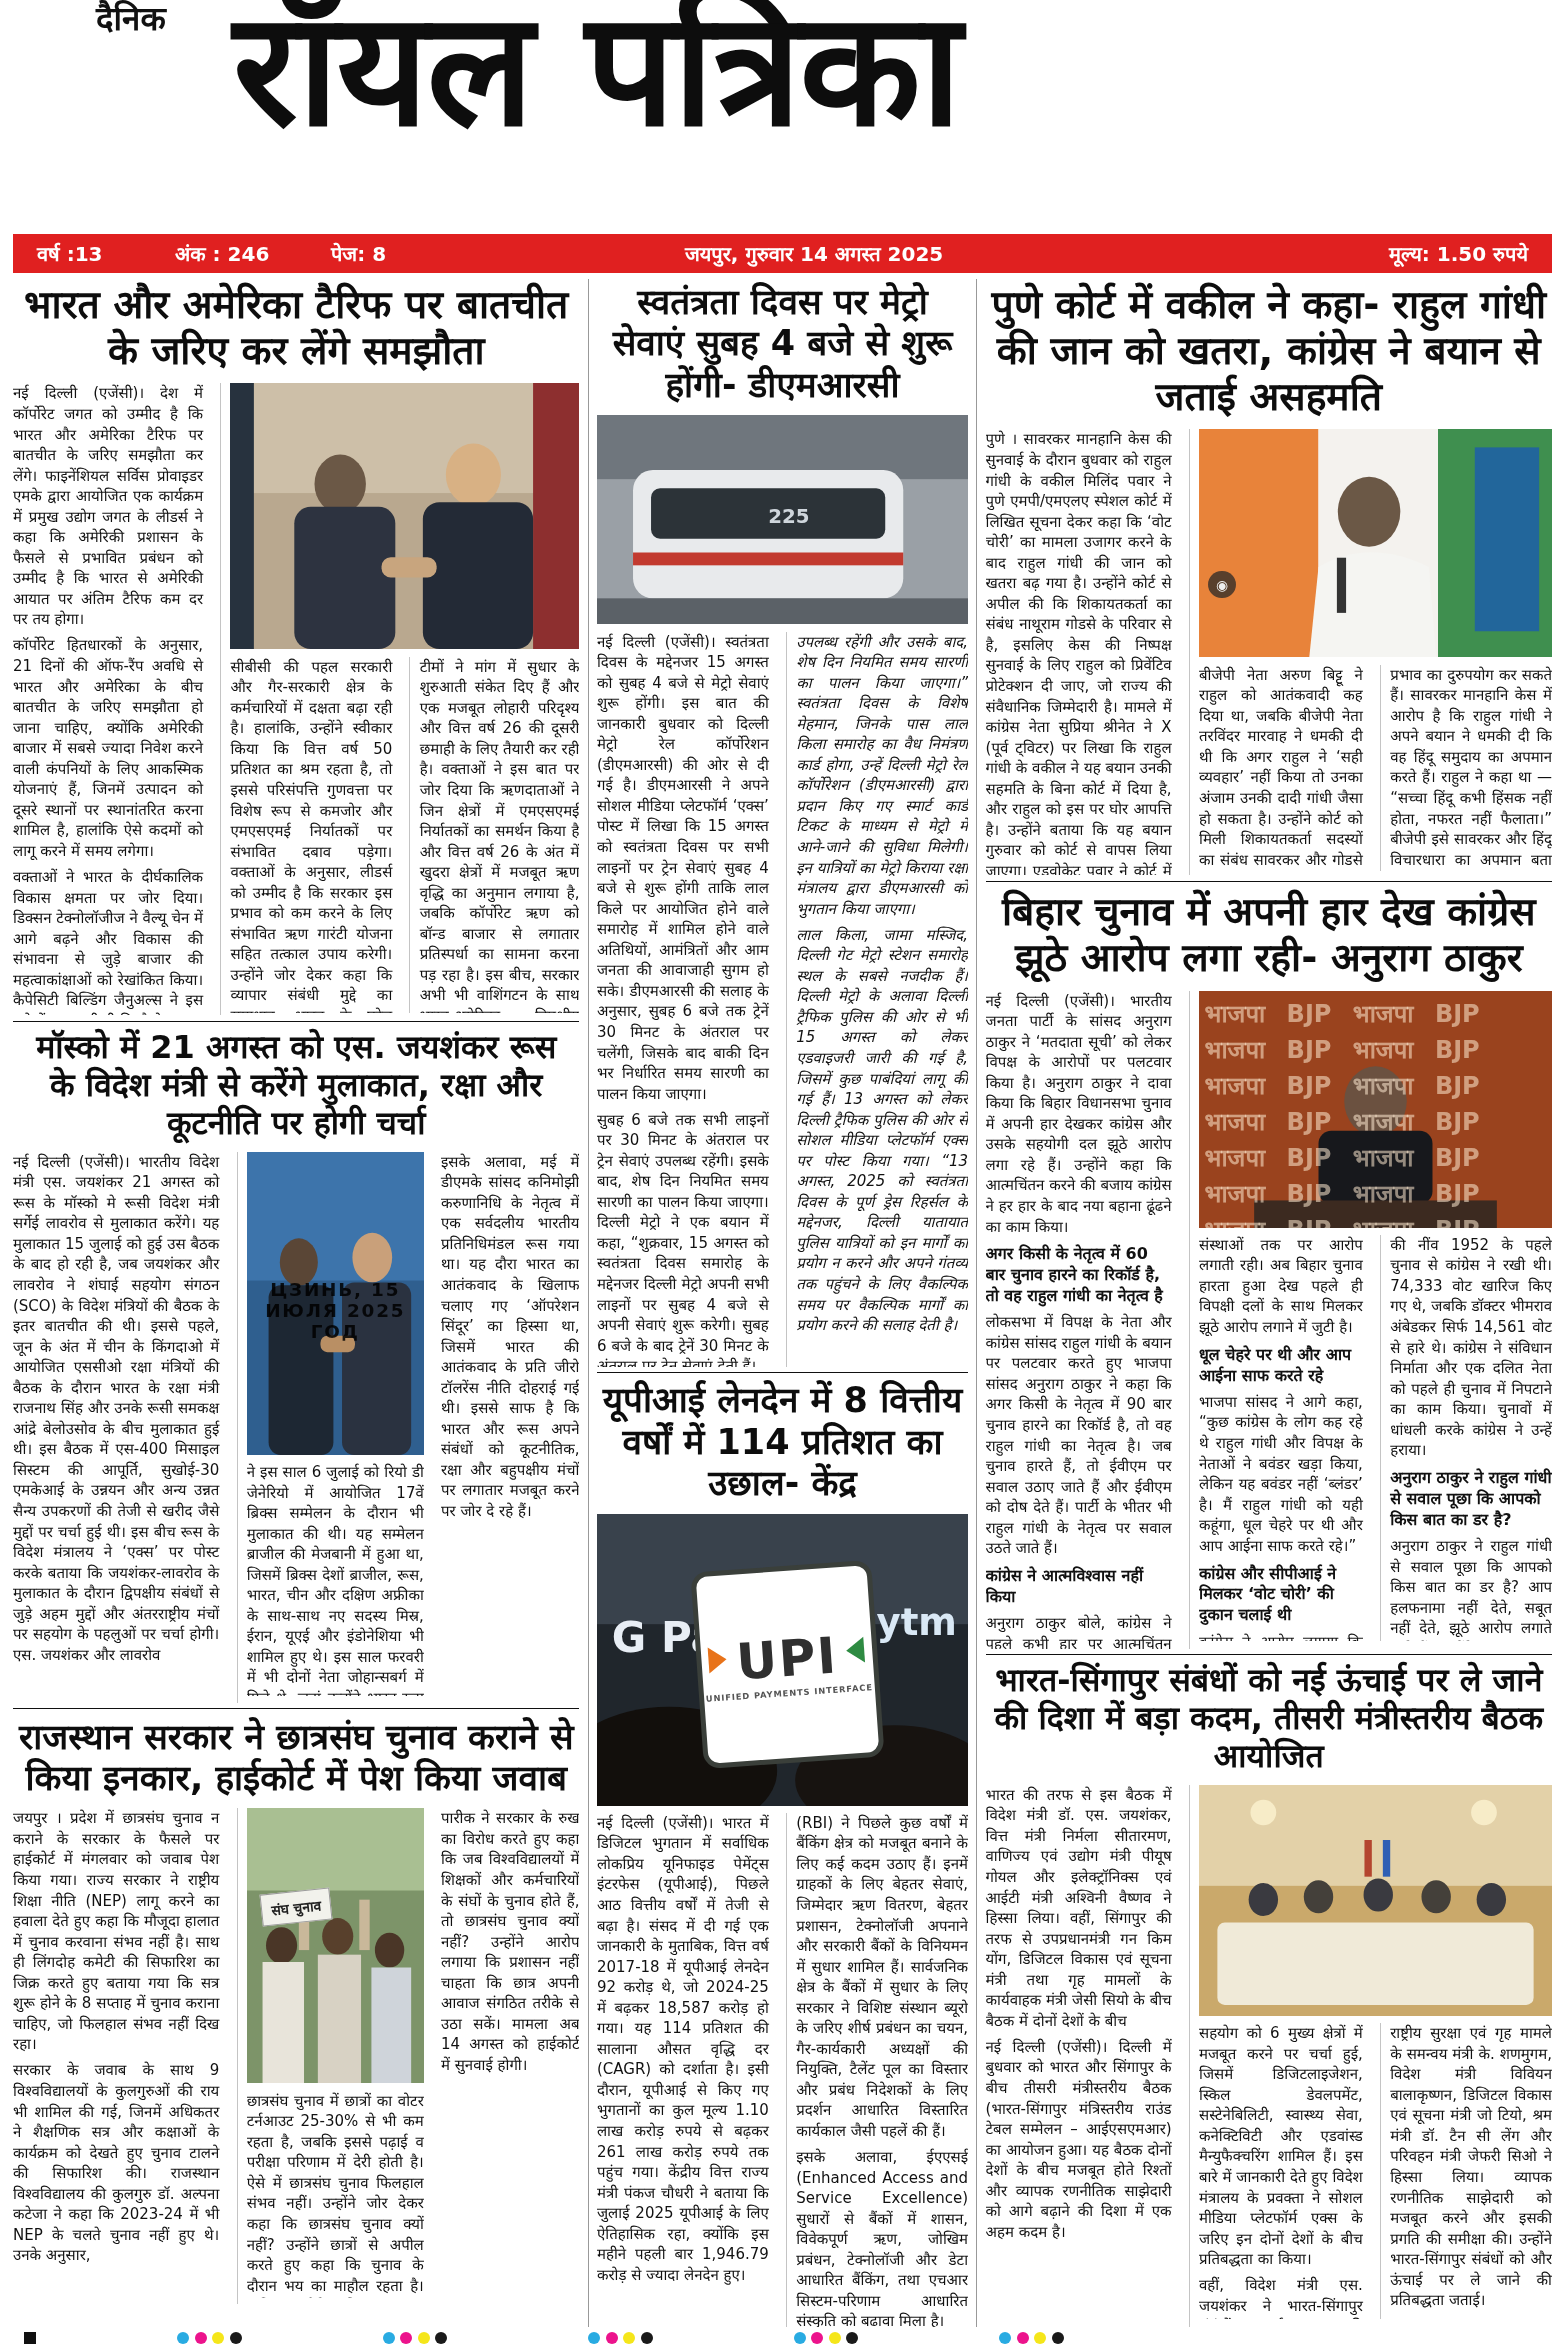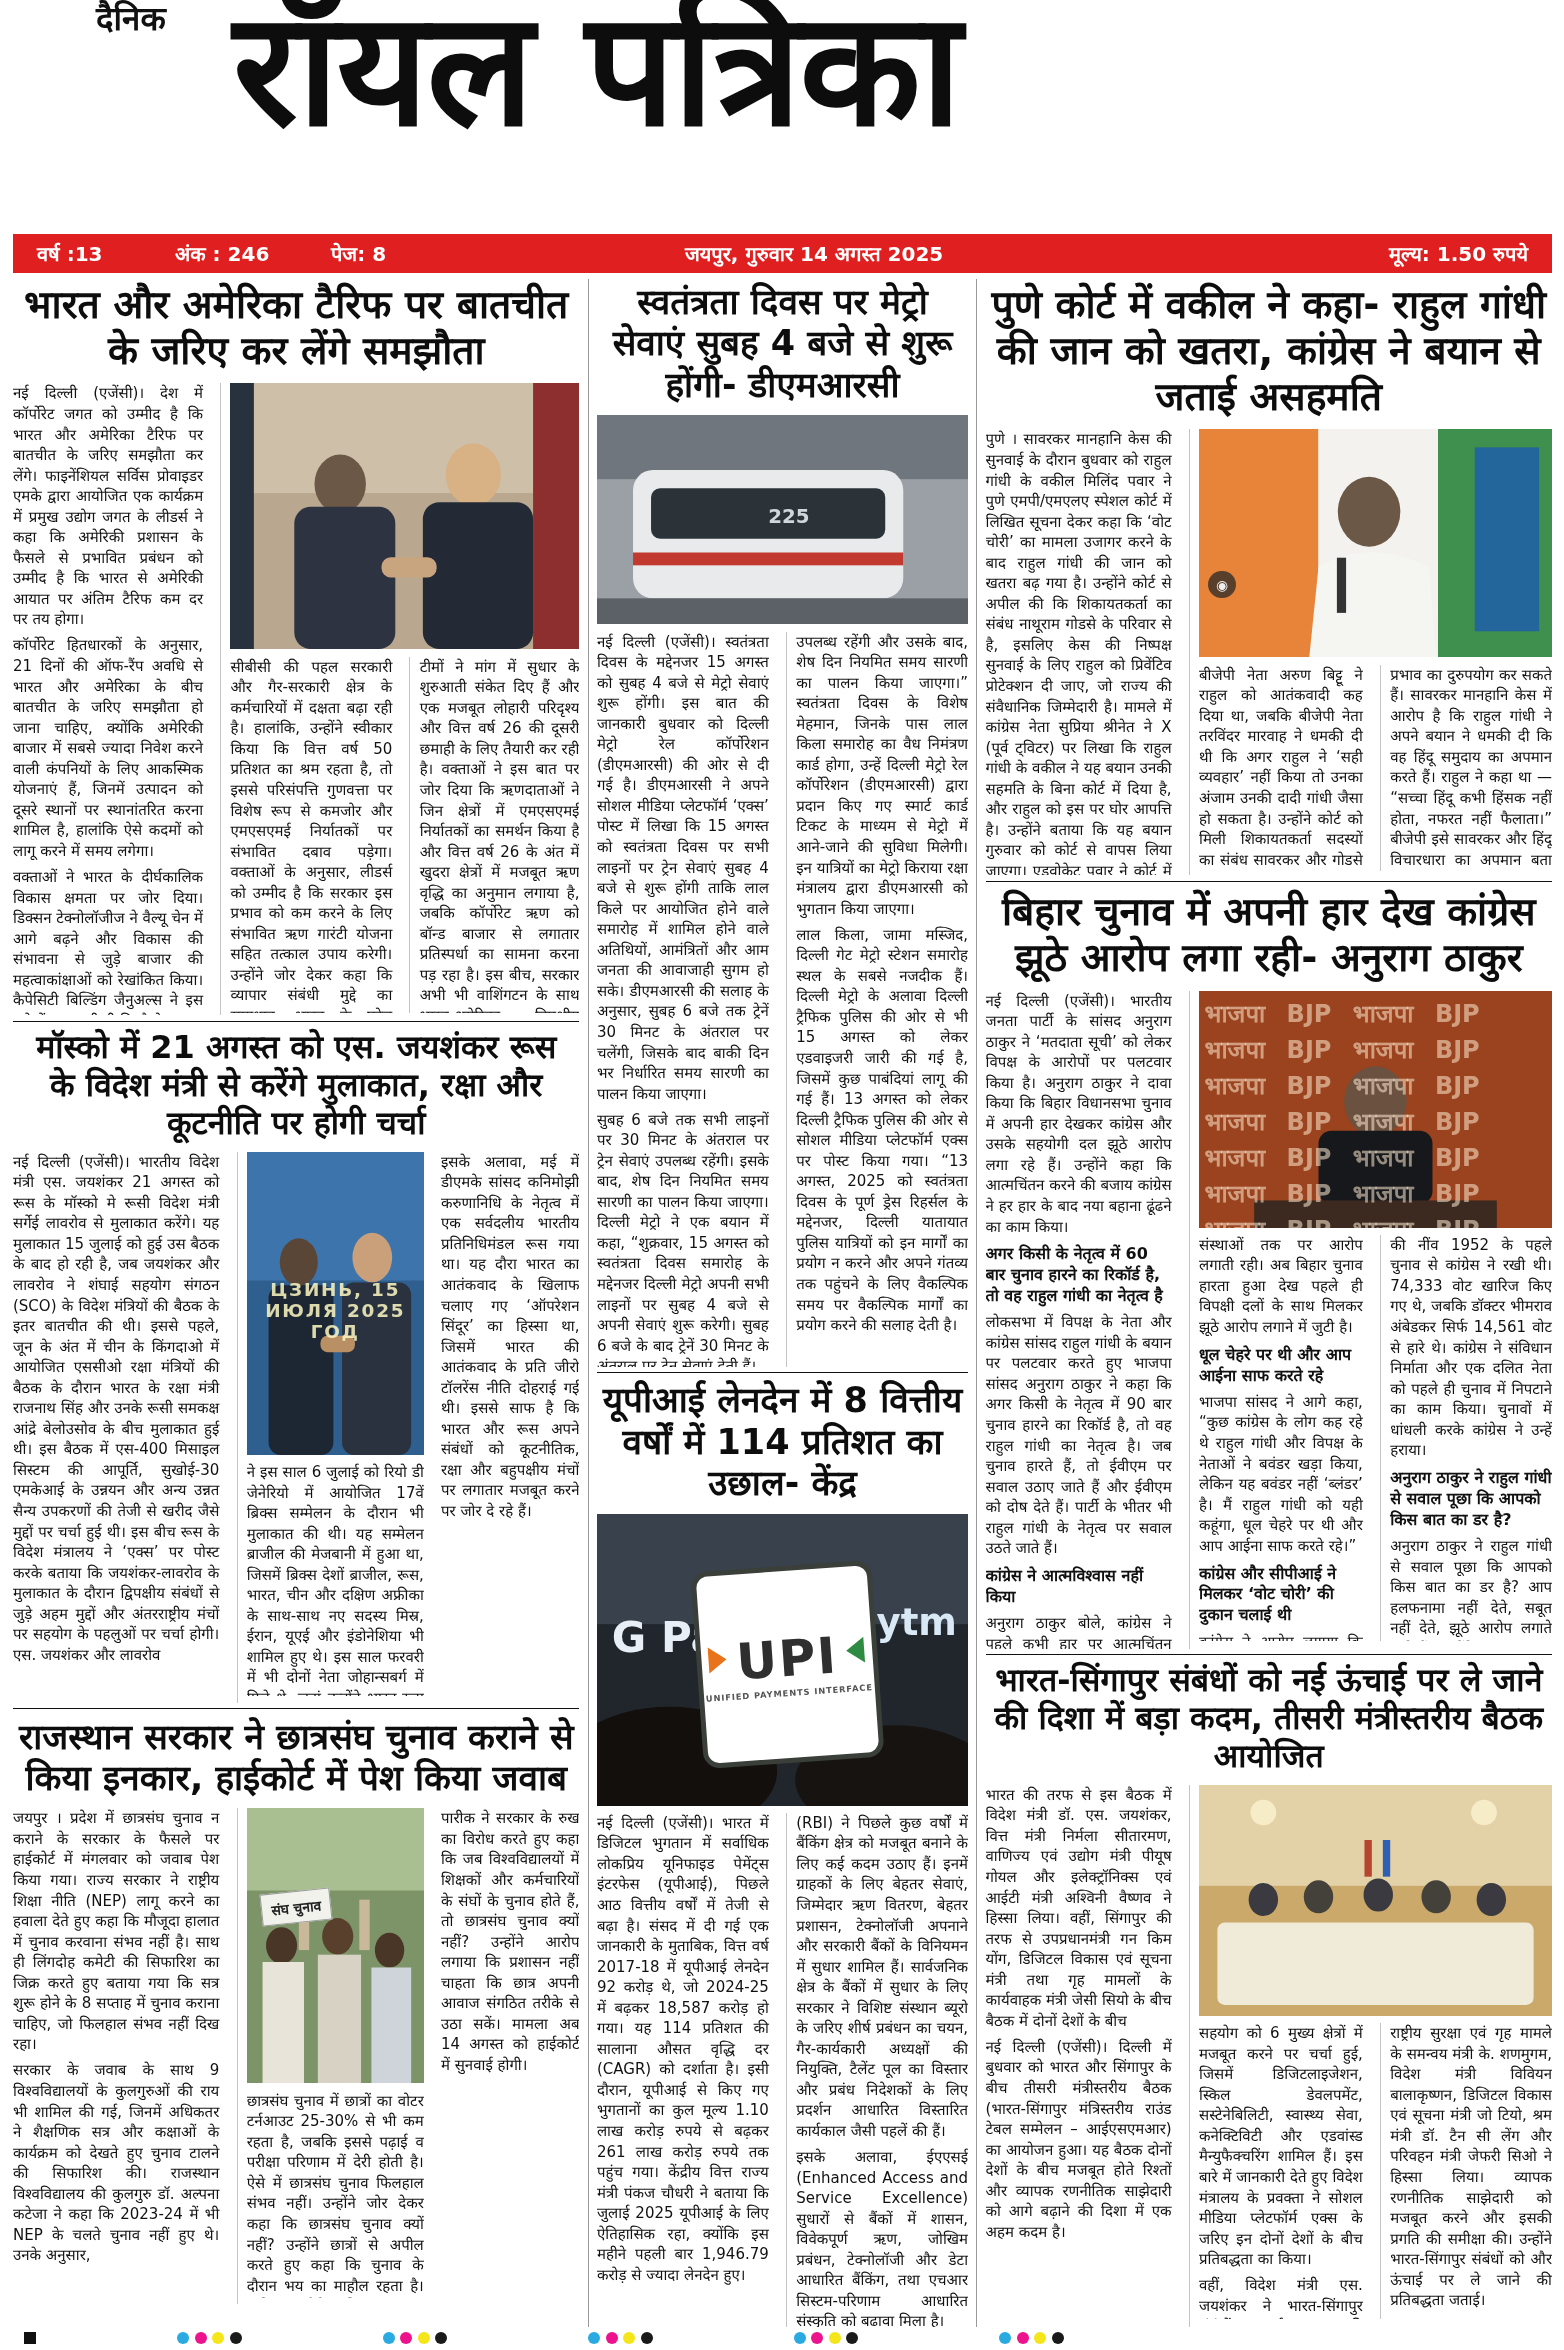--- a/index.html
+++ b/index.html
@@ -39,21 +39,21 @@
   .pad-l{padding-left:9.2px;}
   .pad-r{padding-right:9.2px;}
   .lede p, .acol p{margin:0 0 5.5px 0;}
   .subhead{font-weight:800;font-size:16px;line-height:1.3;margin:7.3px 0 5.5px 0;text-align:left;}
   .stack{display:flex;flex-direction:column;}
   
   .photo{position:relative;overflow:hidden;background:#777;}
   .photo svg{display:block;width:100%;height:100%;}
   .cam-badge{position:absolute;left:9.2px;bottom:59px;width:27.5px;height:27.5px;border-radius:50%;
              background:rgba(40,40,40,.75);color:#eee;font-size:13.8px;display:flex;align-items:center;justify-content:center;}
-  .photo-caption-ru{position:absolute;left:0;right:0;top:42%;text-align:center;color:#fef9c3;
+  .photo-caption-ru{position:absolute;left:0;right:0;top:42%;text-align:center;color:#000000;
                     font-size:18.4px;font-weight:bold;letter-spacing:1.8px;opacity:.85;}
   .bjp-pattern{position:absolute;inset:0;color:rgba(255,235,210,.55);font-weight:800;font-size:24px;
                line-height:1.5;word-spacing:13px;overflow:hidden;padding:5.5px;}
   .upi-card{position:absolute;left:27%;top:18%;width:46%;height:64%;background:#fff;border:5.5px solid #3a3f3a;
             border-radius:16.5px;transform:rotate(-4deg);display:flex;flex-direction:column;align-items:center;justify-content:center;}
   .upi-main{font-size:50px;font-weight:800;color:#2f2f2f;letter-spacing:1.8px;}
   .upi-sub{font-size:8.3px;font-weight:bold;color:#555;letter-spacing:0.9px;}
   .upi-arrow{width:0;height:0;border-style:solid;position:absolute;}
   .gpay{position:absolute;left:4%;top:34%;font-size:42px;font-weight:800;color:#e8eef5;}
   .paytm{position:absolute;right:3%;top:30%;font-size:37px;font-weight:800;color:#d9e8f5;}
@@ -201,21 +201,21 @@
             <rect x="40" y="150" width="300" height="14" fill="#c23a2f"></rect>
             <rect x="0" y="200" width="412" height="28" fill="#5b6167"></rect>
             <text x="190" y="118" font-size="22" fill="#cfd6dc" font-weight="bold">225</text>
           </svg>
         </div>
         <div class="body-flex" style="height:735px;margin-top:7.3px;">
           <div class="acol pad-r" style="width:184px;">
             <p>नई दिल्ली (एजेंसी)। स्वतंत्रता दिवस के मद्देनजर 15 अगस्त को सुबह 4 बजे से मेट्रो सेवाएं शुरू होंगी। इस बात की जानकारी बुधवार को दिल्ली मेट्रो रेल कॉर्पोरेशन (डीएमआरसी) की ओर से दी गई है। डीएमआरसी ने अपने सोशल मीडिया प्लेटफॉर्म ‘एक्स’ पोस्ट में लिखा कि 15 अगस्त को स्वतंत्रता दिवस पर सभी लाइनों पर ट्रेन सेवाएं सुबह 4 बजे से शुरू होंगी ताकि लाल किले पर आयोजित होने वाले समारोह में शामिल होने वाले अतिथियों, आमंत्रितों और आम जनता की आवाजाही सुगम हो सके। डीएमआरसी की सलाह के अनुसार, सुबह 6 बजे तक ट्रेनें 30 मिनट के अंतराल पर चलेंगी, जिसके बाद बाकी दिन भर निर्धारित समय सारणी का पालन किया जाएगा।</p>
             <p>सुबह 6 बजे तक सभी लाइनों पर 30 मिनट के अंतराल पर ट्रेन सेवाएं उपलब्ध रहेंगी। इसके बाद, शेष दिन नियमित समय सारणी का पालन किया जाएगा। दिल्ली मेट्रो ने एक बयान में कहा, “शुक्रवार, 15 अगस्त को स्वतंत्रता दिवस समारोह के मद्देनजर दिल्ली मेट्रो अपनी सभी लाइनों पर सुबह 4 बजे से अपनी सेवाएं शुरू करेगी। सुबह 6 बजे के बाद ट्रेनें 30 मिनट के अंतराल पर ट्रेन सेवाएं देती हैं।</p>
           </div>
-          <div class="acol pad-l" style="width:184px;">
+          <div class="acol pad-l" style="width:184px;font-style:italic;">
             <p>उपलब्ध रहेंगी और उसके बाद, शेष दिन नियमित समय सारणी का पालन किया जाएगा।” स्वतंत्रता दिवस के विशेष मेहमान, जिनके पास लाल किला समारोह का वैध निमंत्रण कार्ड होगा, उन्हें दिल्ली मेट्रो रेल कॉर्पोरेशन (डीएमआरसी) द्वारा प्रदान किए गए स्मार्ट कार्ड टिकट के माध्यम से मेट्रो में आने-जाने की सुविधा मिलेगी। इन यात्रियों का मेट्रो किराया रक्षा मंत्रालय द्वारा डीएमआरसी को भुगतान किया जाएगा।</p>
             <p>लाल किला, जामा मस्जिद, दिल्ली गेट मेट्रो स्टेशन समारोह स्थल के सबसे नजदीक हैं। दिल्ली मेट्रो के अलावा दिल्ली ट्रैफिक पुलिस की ओर से भी 15 अगस्त को लेकर एडवाइजरी जारी की गई है, जिसमें कुछ पाबंदियां लागू की गई हैं। 13 अगस्त को लेकर दिल्ली ट्रैफिक पुलिस की ओर से सोशल मीडिया प्लेटफॉर्म एक्स पर पोस्ट किया गया। “13 अगस्त, 2025 को स्वतंत्रता दिवस के पूर्ण ड्रेस रिहर्सल के मद्देनजर, दिल्ली यातायात पुलिस यात्रियों को इन मार्गों का प्रयोग न करने और अपने गंतव्य तक पहुंचने के लिए वैकल्पिक समय पर वैकल्पिक मार्गों का प्रयोग करने की सलाह देती है।</p>
           </div>
         </div>
       </div>
 
       <div class="art">
         <div class="hl hl-lg">यूपीआई लेनदेन में 8 वित्तीय वर्षों में 114 प्रतिशत का उछाल- केंद्र</div>
         <div class="photo" style="height:292px;">
           <svg viewBox="0 0 412 318" preserveAspectRatio="none">

